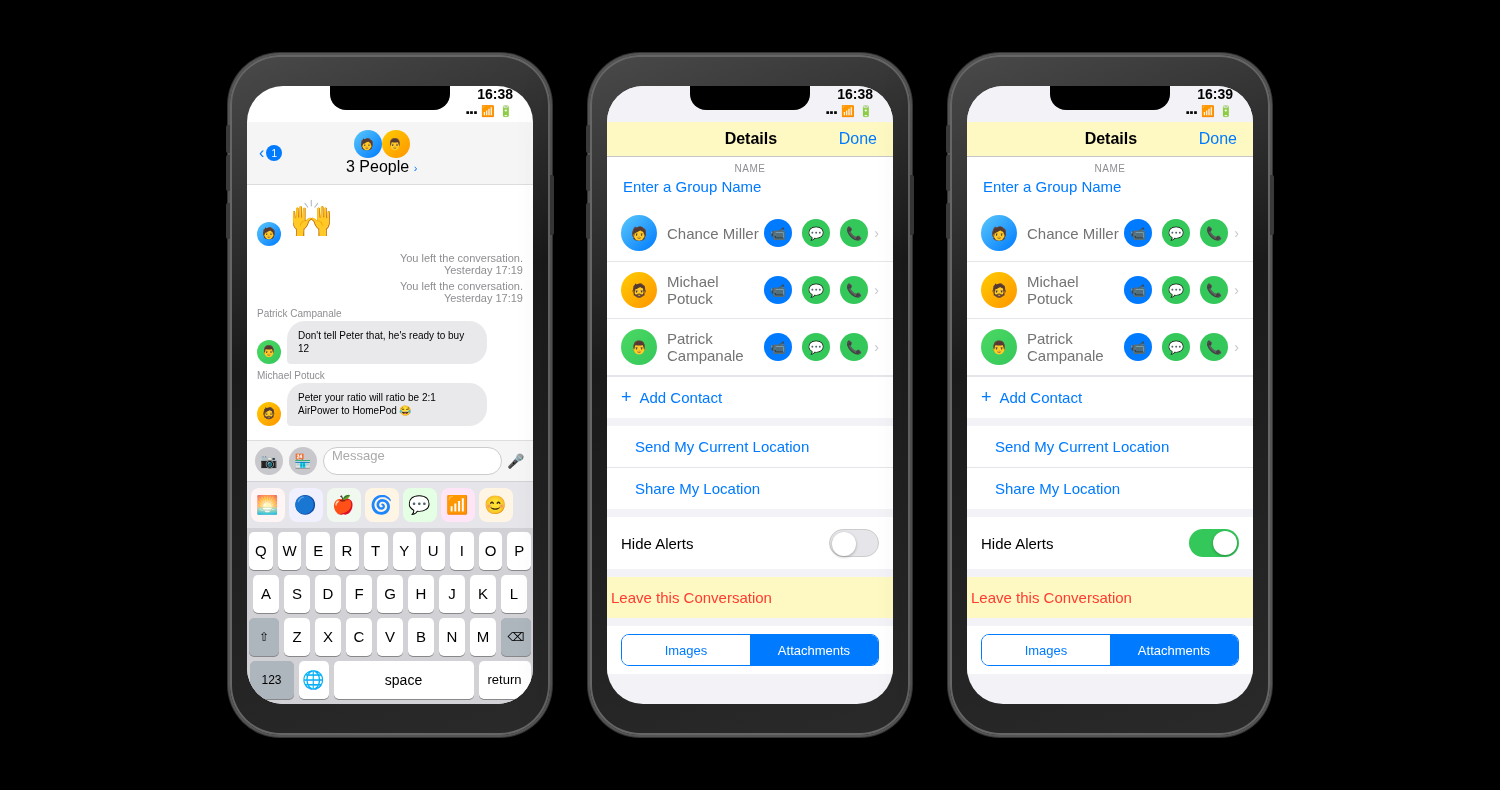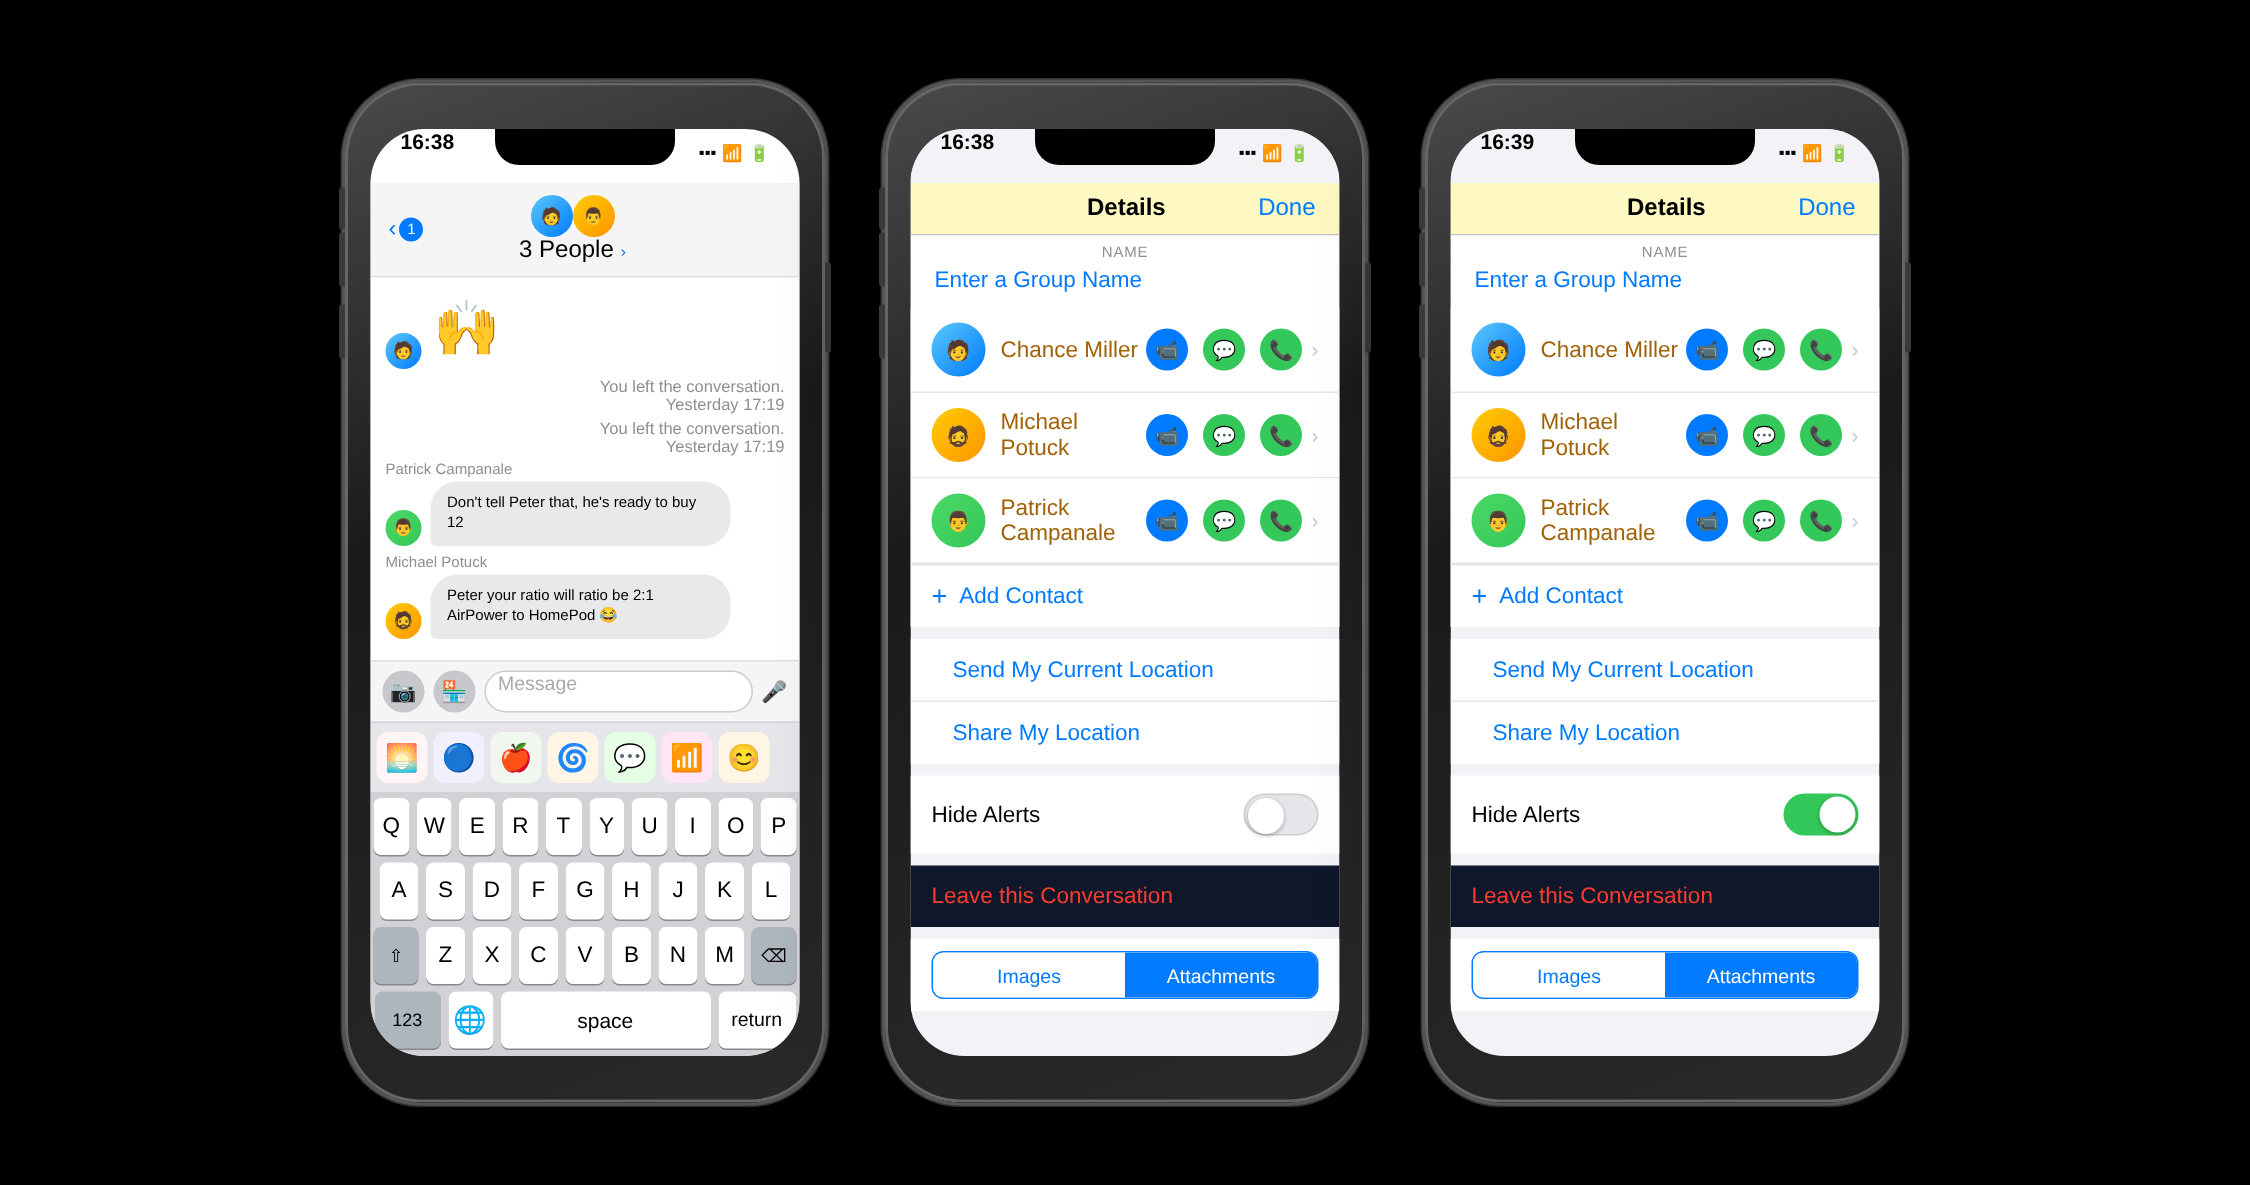--- a/index.html
+++ b/index.html
@@ -53,26 +53,28 @@
       top: 0;
       left: 50%;
       transform: translateX(-50%);
       z-index: 10;
     }
 
     
     .status-bar {
       height: 36px;
       display: flex;
+      align-items: flex-end;
       justify-content: space-between;
       padding: 0 20px 4px;
       font-size: 12px;
       font-weight: 600;
       position: relative;
       z-index: 5;
+      flex-direction: column;
     }
 
     .status-time { font-size: 14px; font-weight: 700; }
     .status-icons { display: flex; align-items: center; gap: 4px; font-size: 11px; }
 
     
     .side-button-left {
       position: absolute;
       left: -4px;
       width: 4px;
@@ -329,21 +331,21 @@
       display: flex;
       align-items: center;
       justify-content: center;
       font-size: 13px;
       font-weight: 600;
       color: #fff;
     }
     .contact-name {
       flex: 1;
       font-size: 15px;
-      color: #a16207;
+      color: #737373;
     }
     .contact-actions {
       display: flex;
       gap: 10px;
       align-items: center;
       margin-right: 6px;
     }
     .action-icon {
       width: 28px;
       height: 28px;
@@ -408,22 +410,22 @@
       background: #fff;
       border-radius: 50%;
       position: absolute;
       top: 2px;
       box-shadow: 0 1px 3px rgba(0,0,0,0.3);
     }
     .toggle-off .toggle-thumb { left: 2px; }
     .toggle-on .toggle-thumb { left: 24px; }
 
     .leave-section {
-      background: #0f172a;
-      padding: 12px 14px;
+      background: #fef9c3;
+      padding: 12px 4px;
       margin-bottom: 8px;
     }
     .leave-text { color: #ff3b30; font-size: 15px; }
 
     .segment-section {
       background: #fff;
       padding: 8px 14px;
     }
     .segment-control {
       display: flex;

